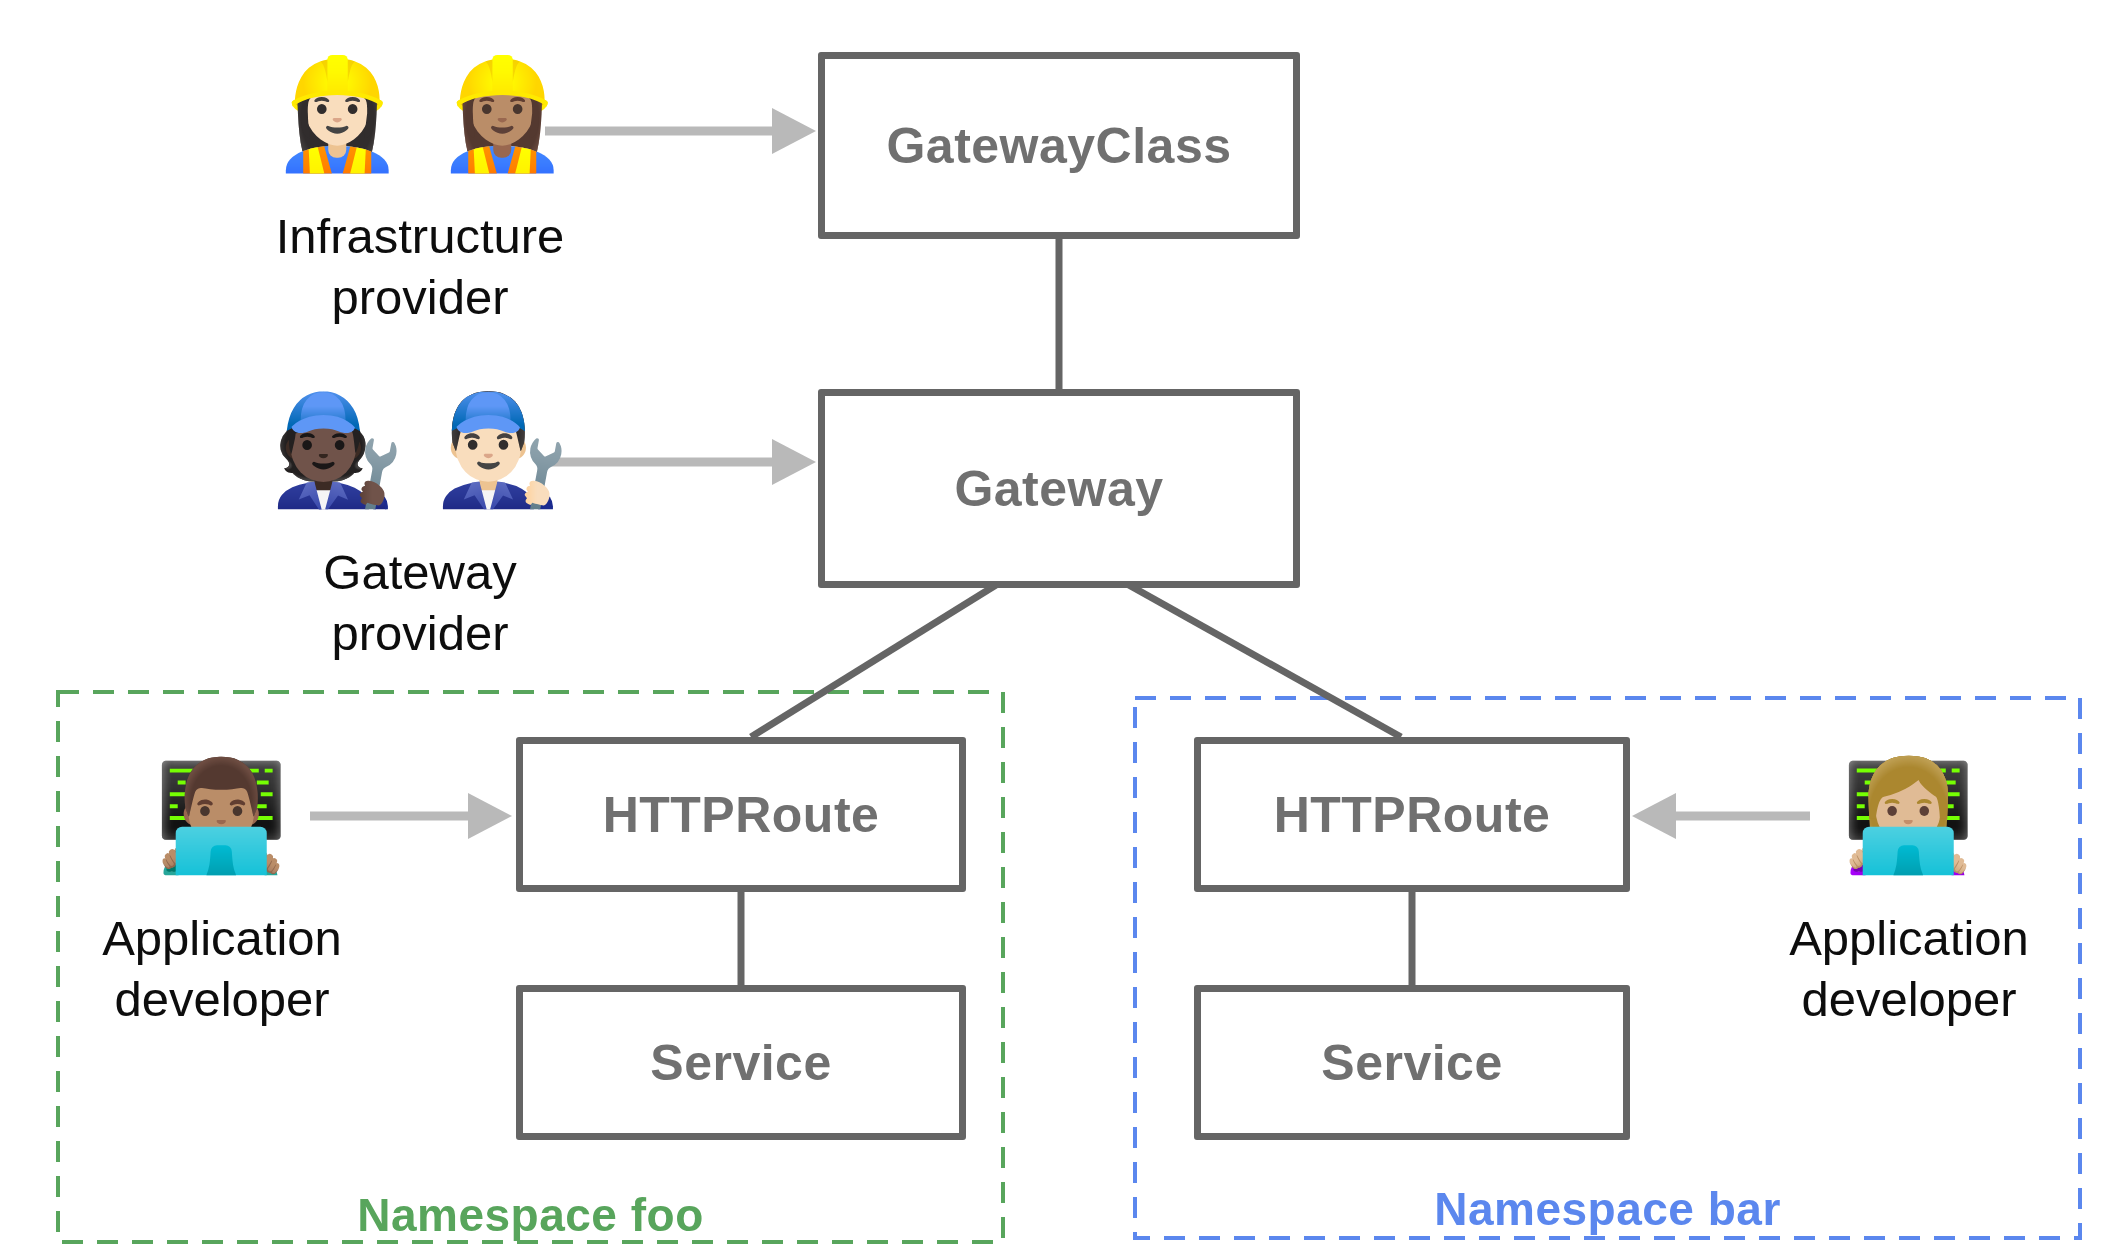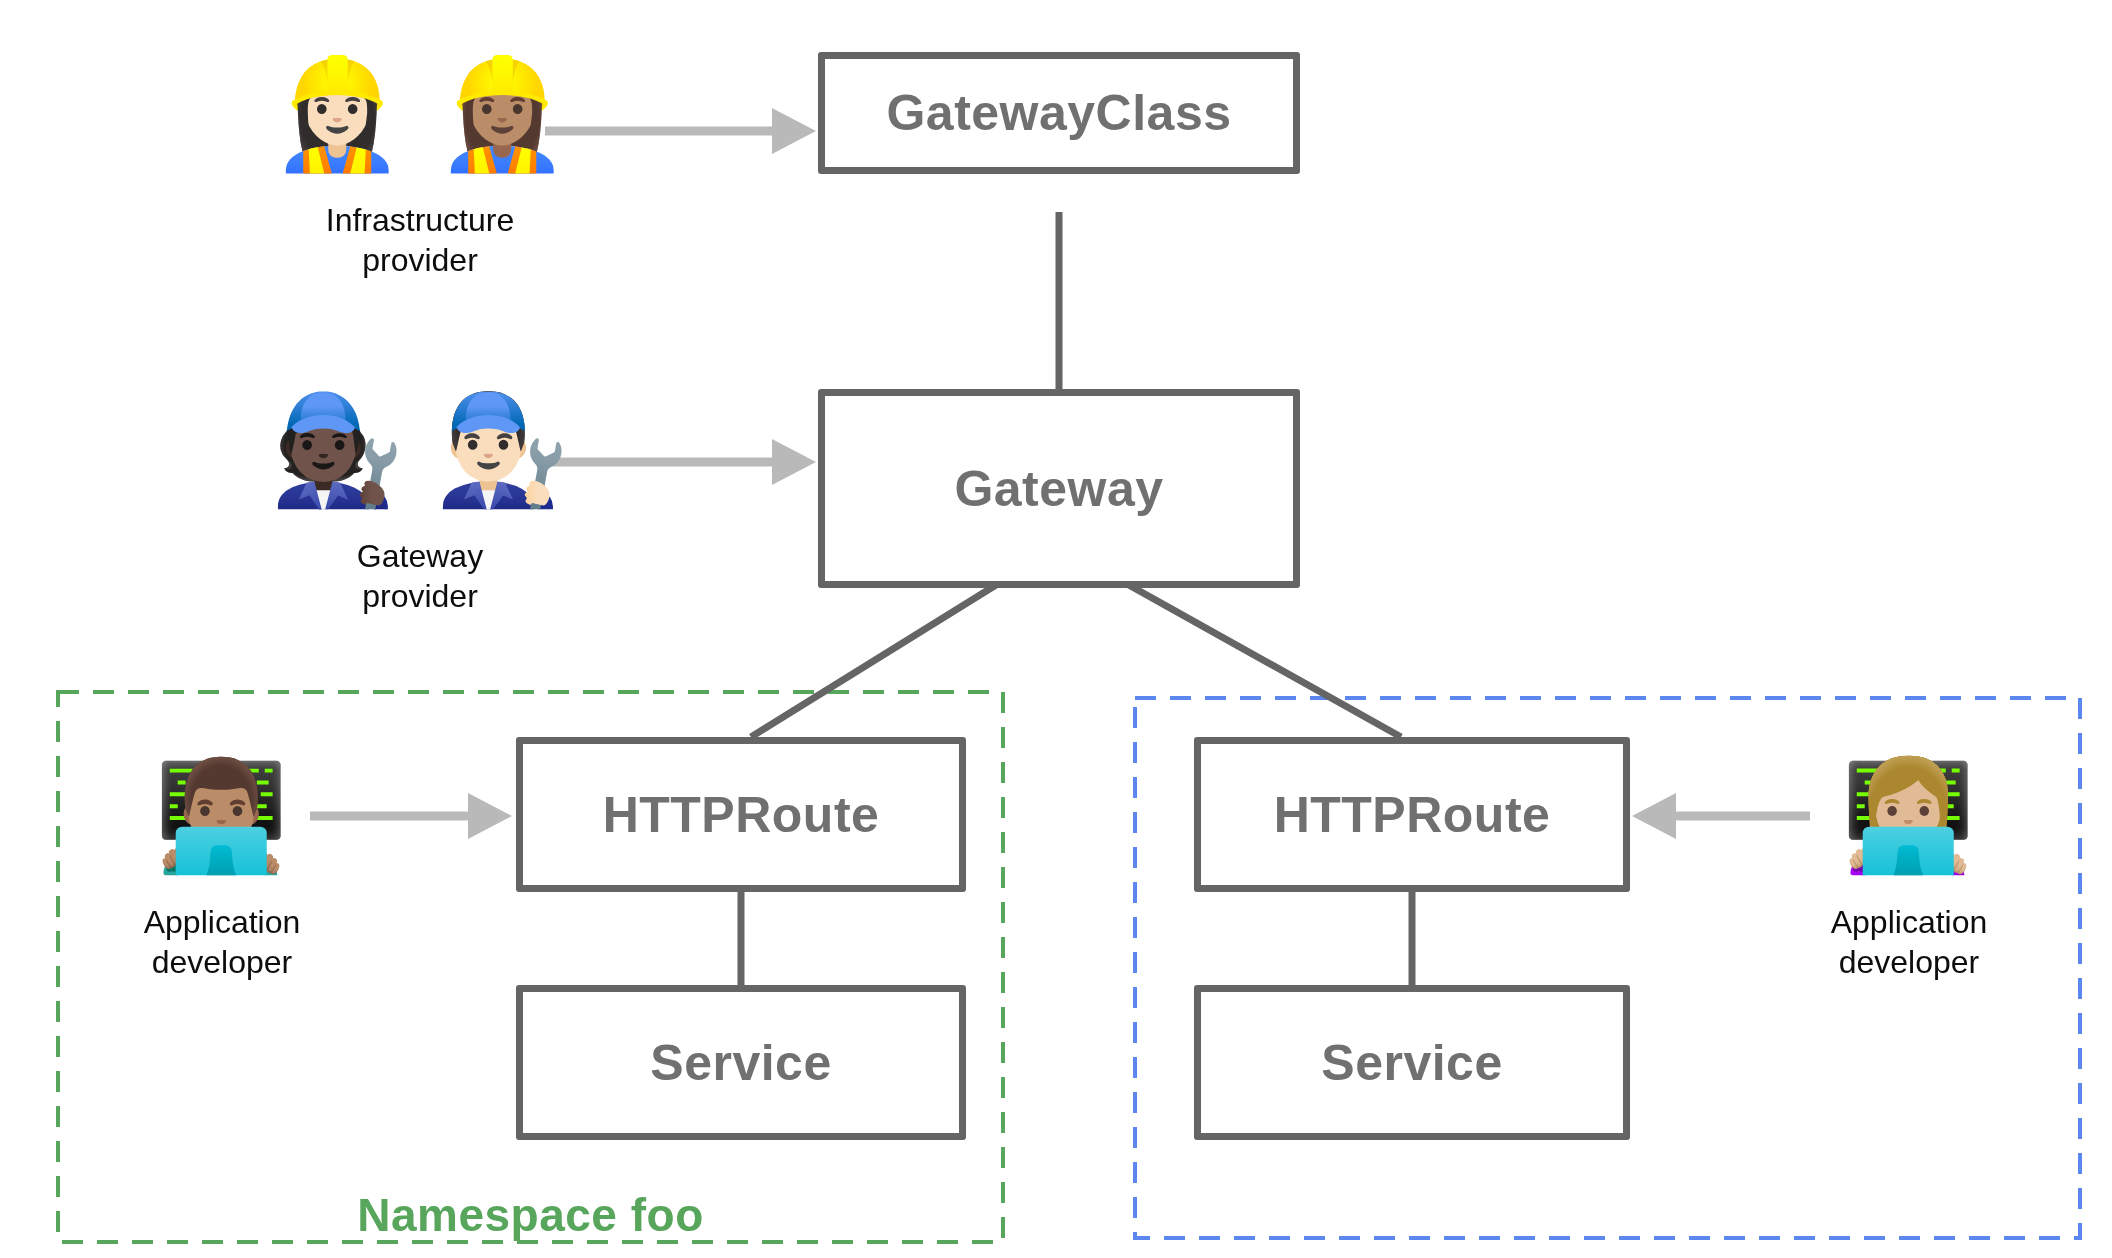--- a/index.html
+++ b/index.html
@@ -42,44 +42,44 @@
     display: flex;
     align-items: center;
     justify-content: center;
   }
   .node .node-label {
     color: var(--node-text);
     font-size: 50px;
     font-weight: bold;
     letter-spacing: 0.5px;
   }
-  .node.gatewayclass { left: 818px; top:  52px; width: 482px; height: 122px; }
+  .node.gatewayclass { left: 818px; top:  52px; width: 482px; height: 187px; }
   .node.gateway      { left: 818px; top: 389px; width: 482px; height: 199px; }
   .node.httproute-foo{ left: 516px; top: 737px; width: 450px; height: 155px; }
   .node.service-foo  { left: 516px; top: 985px; width: 450px; height: 155px; }
   .node.httproute-bar{ left: 1194px; top: 737px; width: 436px; height: 155px; }
   .node.service-bar  { left: 1194px; top: 985px; width: 436px; height: 155px; }
 
   .persona {
     position: absolute;
     display: flex;
     flex-direction: column;
     align-items: center;
     text-align: center;
   }
   .persona .emoji {
     font-size: 108px;
     line-height: 1.25;
     height: 152px;
     white-space: nowrap;
   }
   .persona .persona-label {
-    margin-top: 2px;
+    margin-top: 8px;
     color: var(--persona-text);
-    font-size: 32px;
+    font-size: 49px;
     line-height: 1.25;
   }
   .persona.infrastructure { left: 210px; top: 46px;  width: 420px; }
   .persona.cluster        { left: 210px; top: 382px; width: 420px; }
   .persona.dev-foo        { left: 52px;  top: 748px; width: 340px; }
   .persona.dev-bar        { left: 1739px;top: 748px; width: 340px; }
 
   .ns-label {
     position: absolute;
     text-align: center;
@@ -164,14 +164,15 @@
 
   <div class="persona dev-bar">
     <div class="emoji">👩🏼‍💻</div>
     <div class="persona-label">
       <div>Application</div>
       <div>developer</div>
     </div>
   </div>
 
   <div class="ns-label foo">Namespace foo</div>
+  <div class="ns-label bar">Namespace bar</div>
 
 </div>
 
 </body></html>

